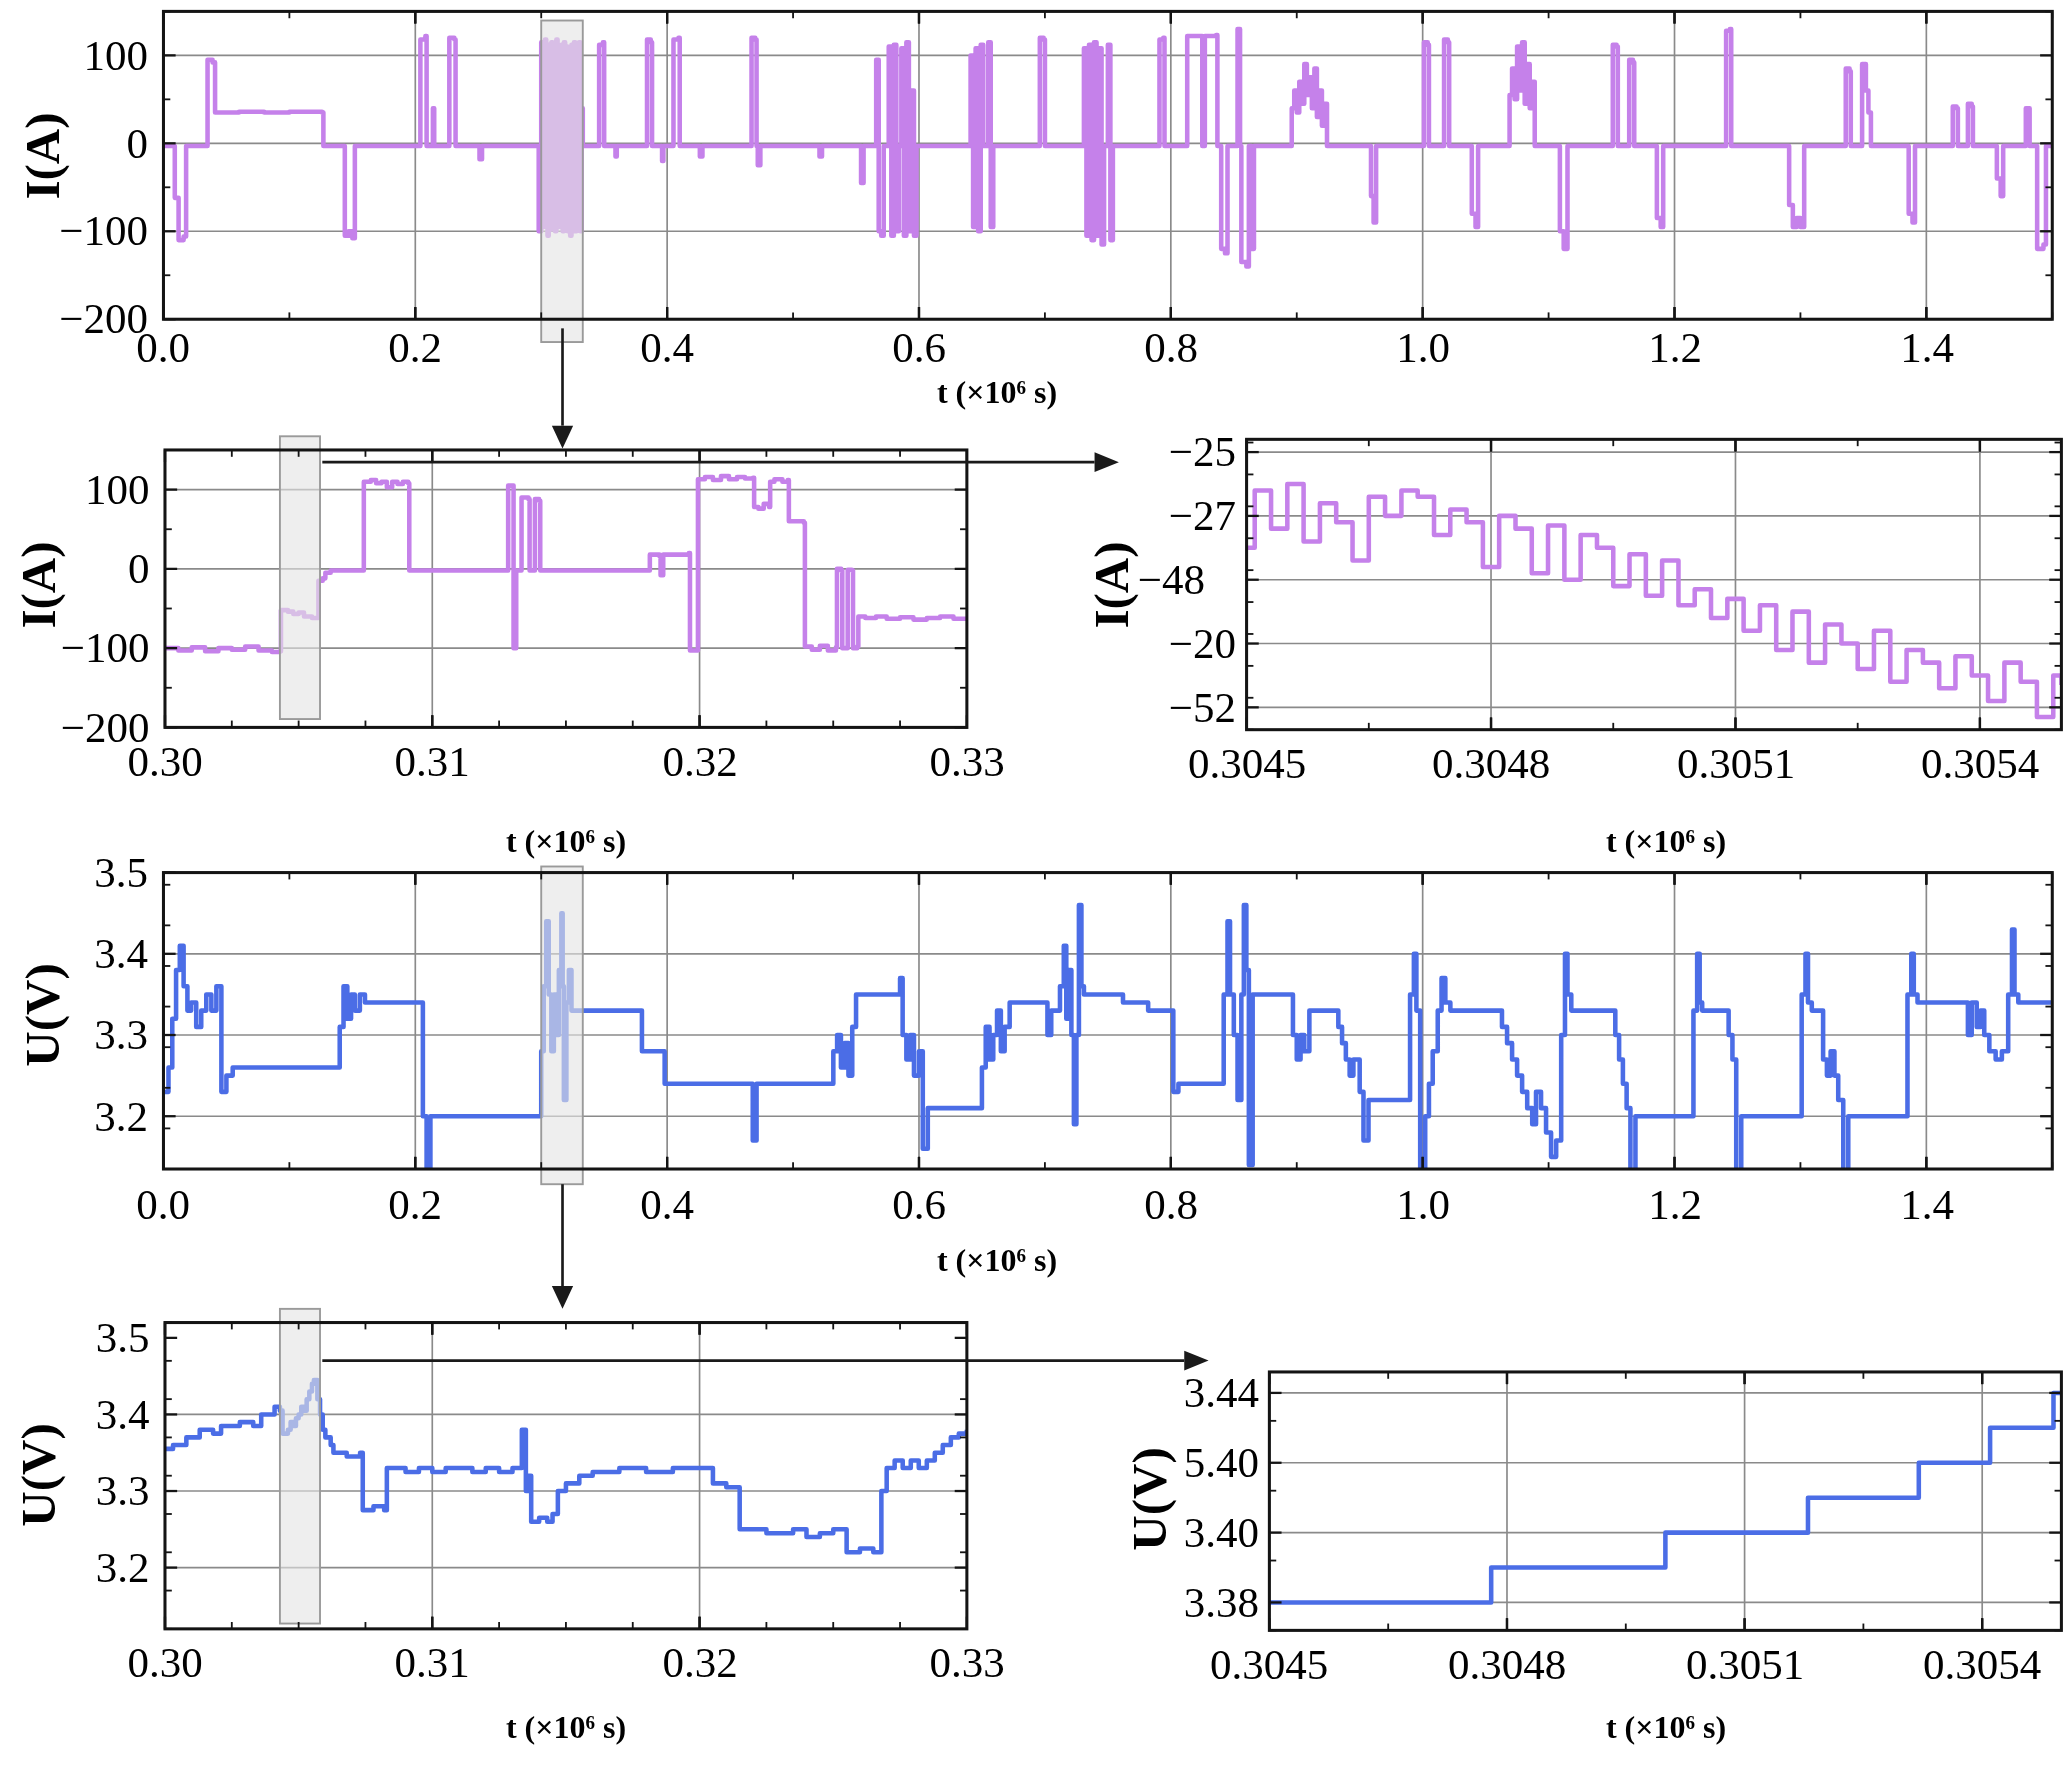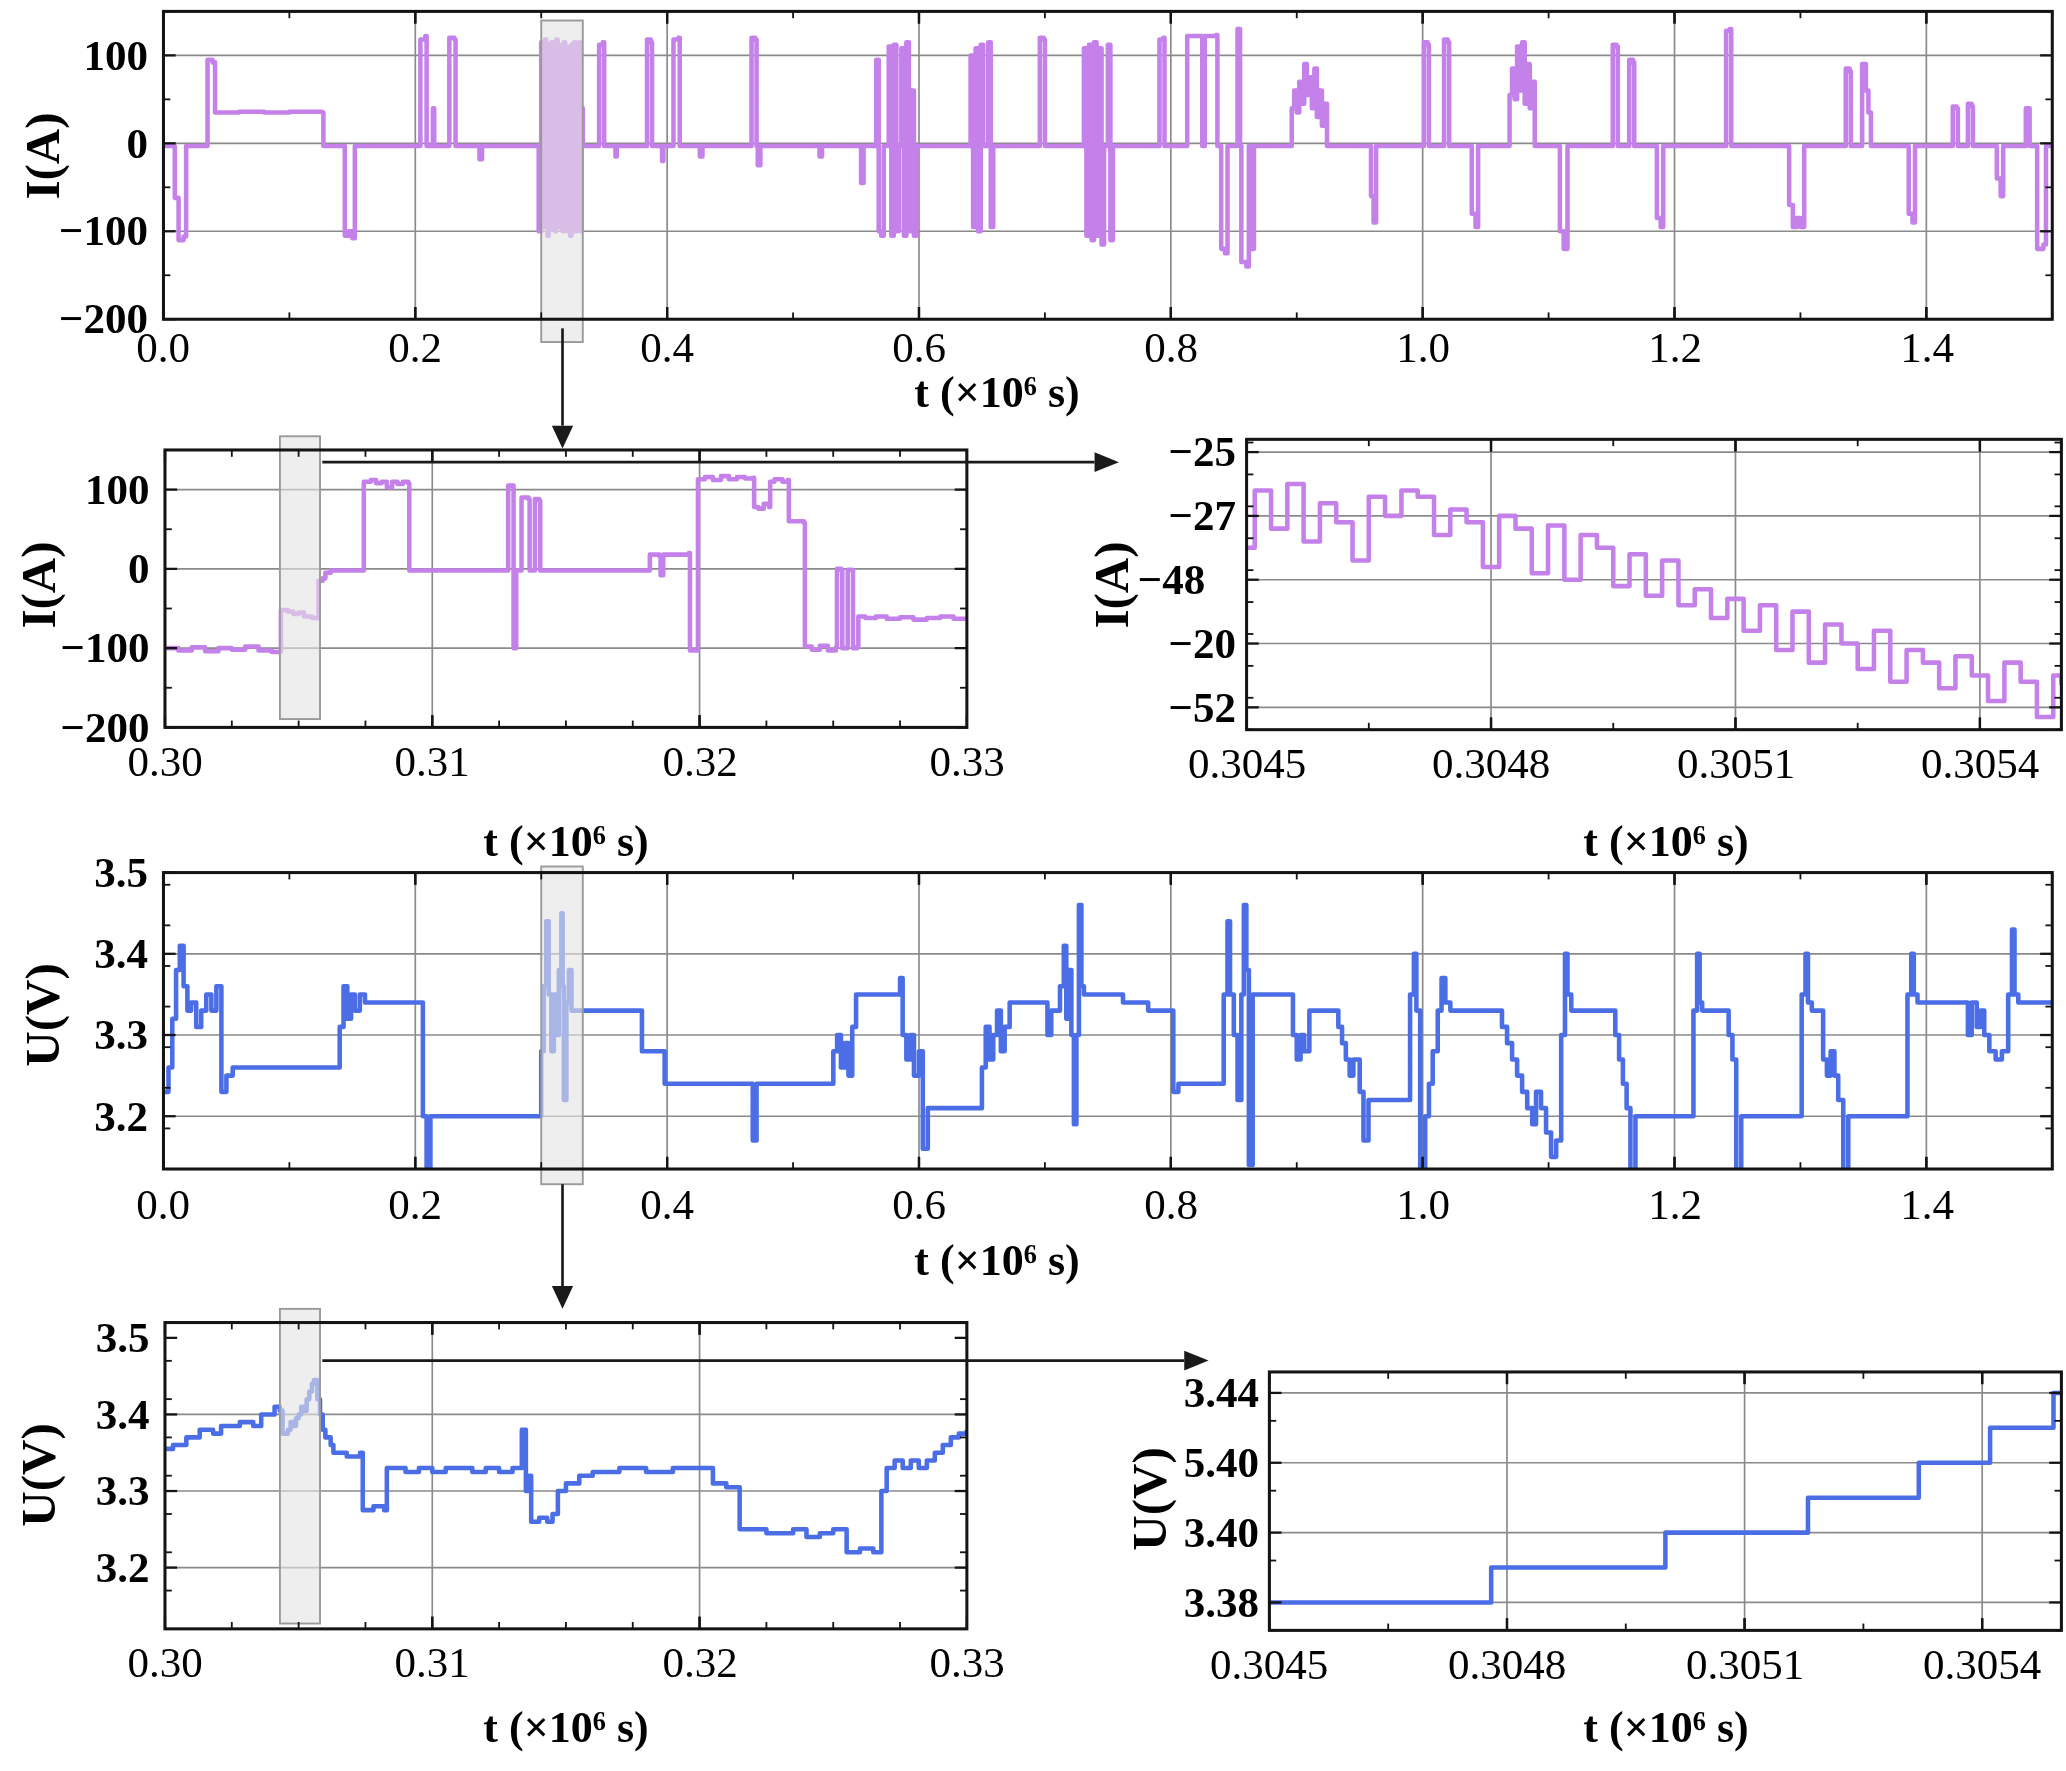--- a/index.html
+++ b/index.html
@@ -1,24 +1,24 @@
 <!DOCTYPE html>
 <html style="font-size:12px"><head>
 <meta charset="utf-8">
 <style>
   html,body{margin:0;padding:0;background:#ffffff;}
   #page{position:relative;width:2066px;height:1771px;background:#ffffff;overflow:hidden;
         font-family:"Liberation Serif","DejaVu Serif",serif;color:#000;}
   #chart-svg{position:absolute;left:0;top:0;}
   .axlabel{position:absolute;font-weight:bold;white-space:nowrap;
-           transform:translate(-50%,-50%);font-size:44px;}
+           transform:translate(-50%,-50%);font-size:32px;}
   .ylab{transform:translate(-50%,-50%) rotate(-90deg);font-size:49px;}
   .xtick{position:absolute;width:228px;text-align:center;font-size:43px;font-weight:normal;
          height:52px;line-height:52px;}
-  .ytick{position:absolute;width:129px;text-align:right;font-size:43px;font-weight:bold;
+  .ytick{position:absolute;width:129px;text-align:right;font-size:43px;font-weight:normal;
          height:52px;line-height:52px;}
 </style>
 </head>
 <body>
 
 <div id="page">
   <svg id="chart-svg" width="2066" height="1771" viewBox="0 0 2718 2330">
       <g>
         <line x1="546.3333333333333" y1="15" x2="546.3333333333333" y2="420" stroke="#8a8a8a" stroke-width="2.2"></line>
         <line x1="877.6666666666666" y1="15" x2="877.6666666666666" y2="420" stroke="#8a8a8a" stroke-width="2.2"></line>

